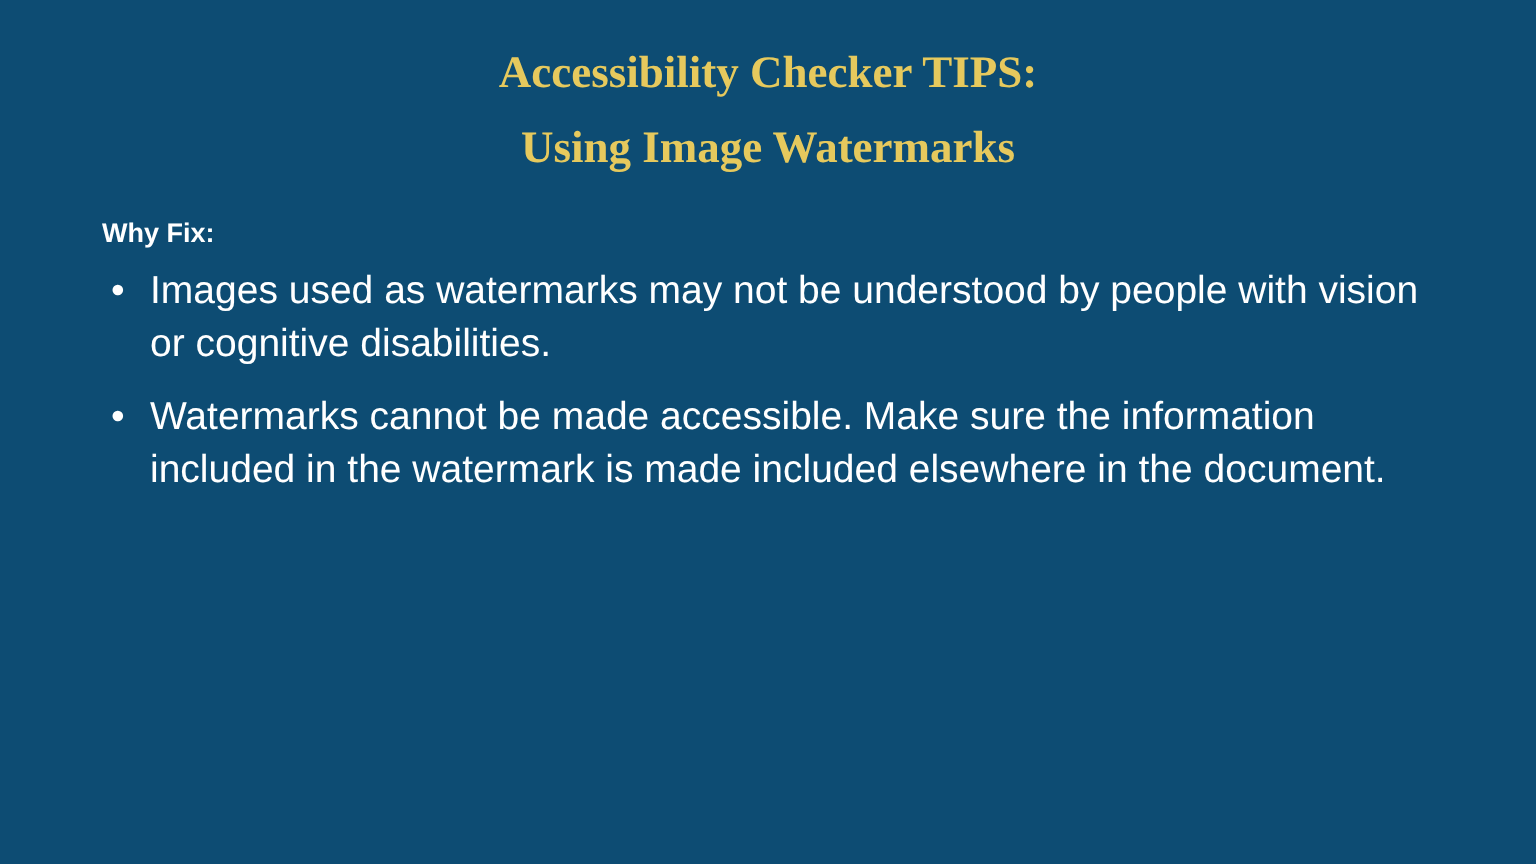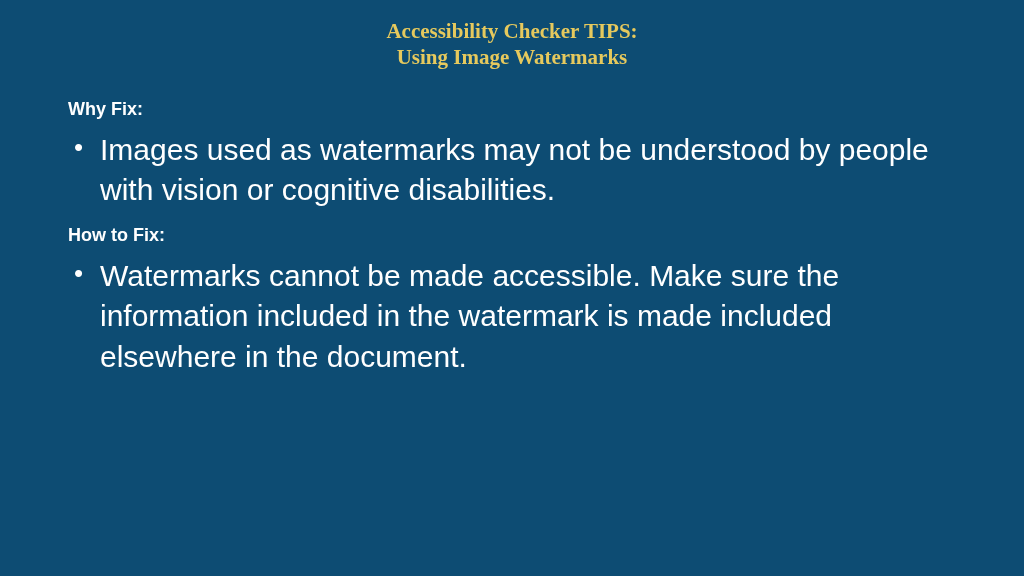--- a/index.html
+++ b/index.html
@@ -19,43 +19,44 @@
       height: 100%;
       padding: 18px 60px 40px 60px;
     }
     .title-block {
       text-align: center;
       margin-bottom: 28px;
     }
     .title-line {
       font-family: Georgia, 'Times New Roman', serif;
       font-weight: bold;
-      font-size: 21px;
+      font-size: 30px;
       color: #e6c95d;
       line-height: 1.25;
+      margin-top: 12px;
     }
     .content {
       padding-left: 8px;
     }
     .section-heading {
       font-weight: bold;
       font-size: 18px;
       color: #ffffff;
       margin-bottom: 10px;
       margin-top: 6px;
     }
     .bullet-list {
       list-style: none;
       padding: 0;
       margin-bottom: 14px;
     }
     .bullet-item {
       position: relative;
       padding-left: 32px;
-      font-size: 30px;
+      font-size: 26px;
       color: #ffffff;
       line-height: 1.35;
       font-weight: 400;
     }
     .bullet-item::before {
       content: "•";
       position: absolute;
       left: 6px;
       top: 0;
       color: #ffffff;
@@ -68,18 +69,17 @@
 <div class="slide">
   <div class="title-block">
     <div class="title-line">Accessibility Checker TIPS:</div>
     <div class="title-line">Using Image Watermarks</div>
   </div>
   <div class="content">
     <div class="section-heading">Why Fix:</div>
     <ul class="bullet-list">
       <li class="bullet-item">Images  used as watermarks may not be understood by people with vision or cognitive disabilities.</li>
     </ul>
-    <div class="section-heading">How to Fix:</div>
     <ul class="bullet-list">
       <li class="bullet-item">Watermarks cannot be made accessible. Make sure the information included in the watermark is made included elsewhere in the document.</li>
     </ul>
   </div>
 </div>
 
 </body></html>

